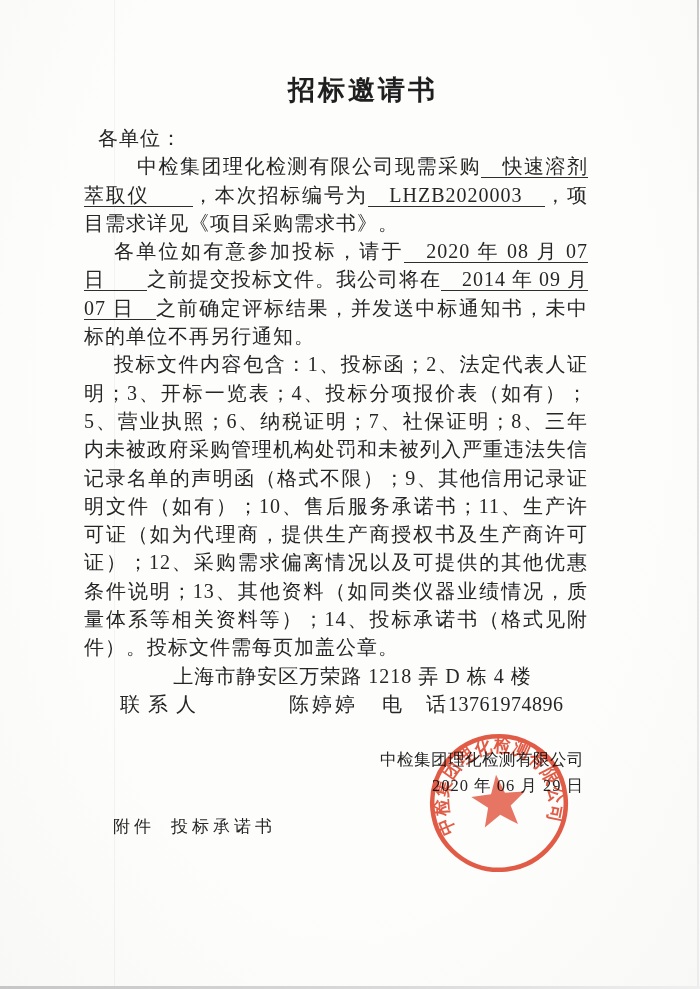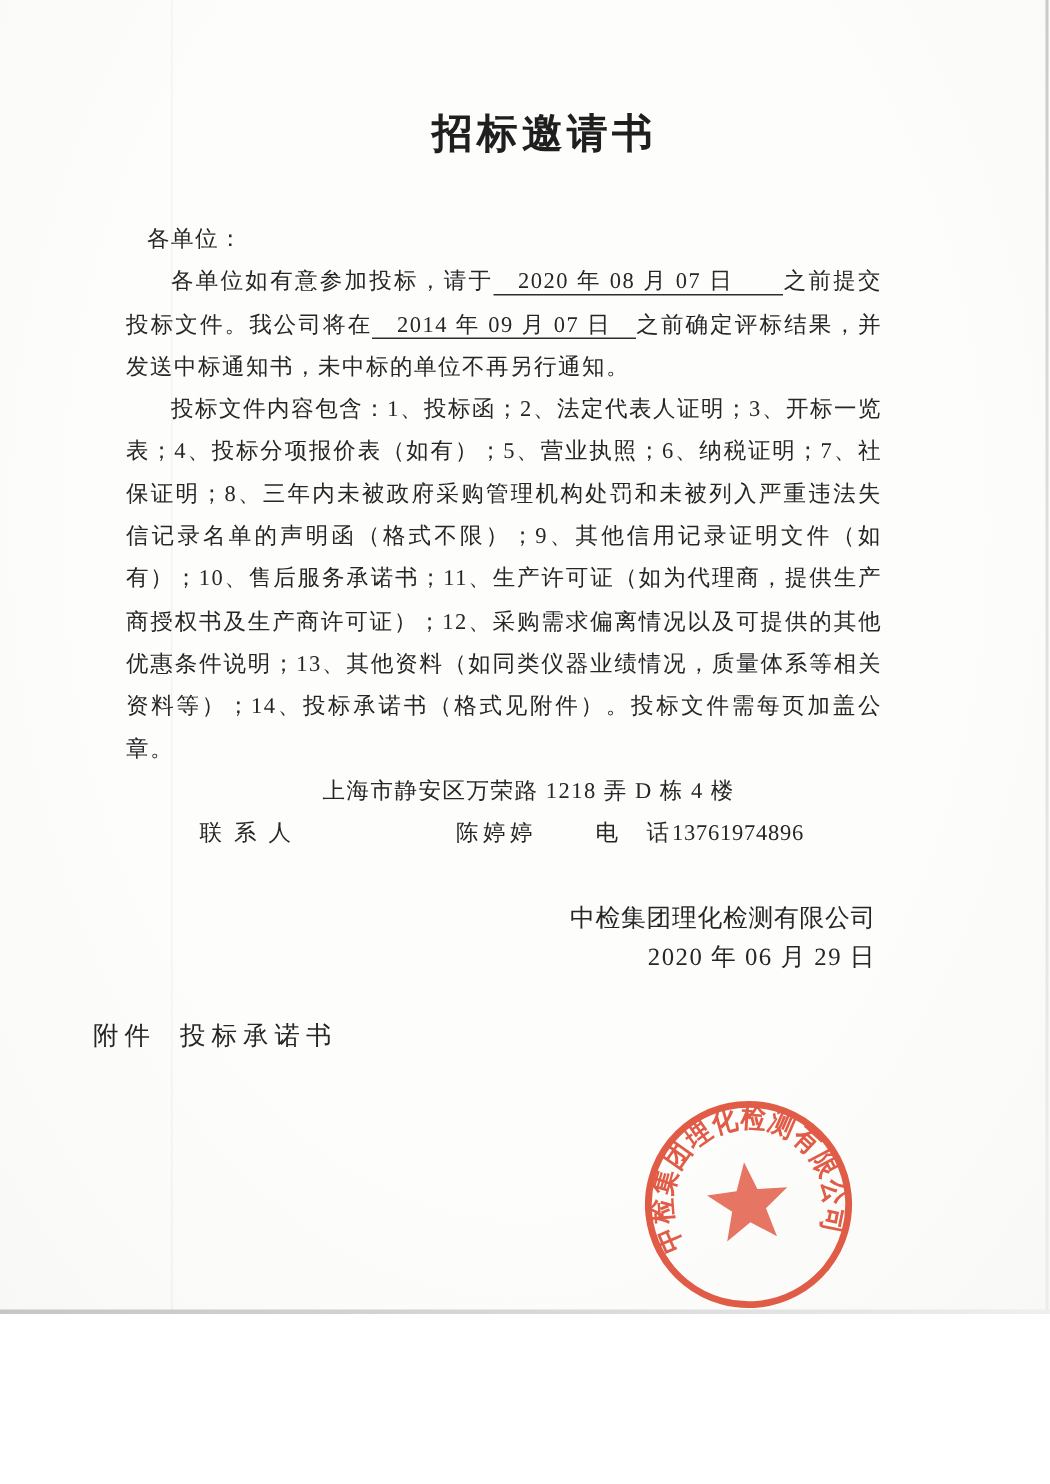--- a/index.html
+++ b/index.html
@@ -2,21 +2,21 @@
 <html lang="zh"><head>
 <meta charset="utf-8">
 <style>
   * { margin: 0; padding: 0; box-sizing: border-box; }
   html, body { background: #ffffff; }
   body { width: 700px; font-family: "Liberation Serif", "DejaVu Serif", serif; }
 
   .page {
     position: relative;
     width: 700px;
-    height: 876px;
+    height: 989px;
     background: #fcfcfb;
     background-image: radial-gradient(ellipse at 50% 40%, #fdfdfc 60%, #f8f8f6 100%);
     overflow: hidden;
     color: #262626;
   }
 
   
   .fold-line {
     position: absolute; left: 114px; top: 0; bottom: 0; width: 1px;
     background: rgba(60,60,60,0.05);
@@ -36,23 +36,23 @@
     transform: translateX(13px);
     font-family: "DejaVu Sans", "Liberation Sans", sans-serif;
     font-weight: bold;
     font-size: 27px;
     letter-spacing: 3px;
     line-height: 40px;
     color: #1f1f1f;
   }
 
   .body-block {
-    margin-top: 36px;
+    margin-top: 14px;
     padding: 0 112px 0 84px;
-    font-size: 15px;
+    font-size: 20px;
     line-height: 28.3px;
     letter-spacing: 1px;
     text-align: justify;
   }
   .body-block p { margin: 0; }
 
   .greeting   { text-indent: 14px; }
   .p-indent-1 { text-indent: 53px; }
   .p-indent-2 { text-indent: 30px; }
 
@@ -71,22 +71,22 @@
     margin-top: 29px;
     padding-right: 116px;
     text-align: right;
     font-size: 16.5px;
     line-height: 26px;
     letter-spacing: 0.5px;
   }
   .signature .sig-date { letter-spacing: 1px; }
 
   .attachment {
-    margin-top: 28px;
-    padding-left: 62px;
+    margin-top: 16px;
+    padding-left: 113px;
     font-size: 17px;
     letter-spacing: 4px;
     text-align: left;
   }
   .attachment .att-label { margin-right: 16px; }
 
   .seal {
     position: absolute;
     left: 413px;
     top: 717px;
@@ -109,20 +109,21 @@
 <div class="page">
   <div class="fold-line"></div>
   <div class="edge-right"></div>
   <div class="edge-bottom"></div>
 
   <h1 class="doc-title">招标邀请书</h1>
 
   <div class="body-block">
     <p class="greeting">各单位：</p>
 
+    <p class="p-indent-1"><span>中检集团理化检测有限公司现需采购</span><span class="u">　快速溶剂萃取仪　　</span><span>，本次招标编号为</span><span class="u">　LHZB2020003　</span><span>，项目需求详见《项目采购需求书》。</span></p>
 
     <p class="p-indent-2"><span>各单位如有意参加投标，请于</span><span class="u">　2020 年 08 月 07 日　　</span><span>之前提交投标文件。我公司将在</span><span class="u">　2014 年 09 月 07 日　</span><span>之前确定评标结果，并发送中标通知书，未中标的单位不再另行通知。</span></p>
 
     <p class="p-indent-2">投标文件内容包含：1、投标函；2、法定代表人证明；3、开标一览表；4、投标分项报价表（如有）；5、营业执照；6、纳税证明；7、社保证明；8、三年内未被政府采购管理机构处罚和未被列入严重违法失信记录名单的声明函（格式不限）；9、其他信用记录证明文件（如有）；10、售后服务承诺书；11、生产许可证（如为代理商，提供生产商授权书及生产商许可证）；12、采购需求偏离情况以及可提供的其他优惠条件说明；13、其他资料（如同类仪器业绩情况，质量体系等相关资料等）；14、投标承诺书（格式见附件）。投标文件需每页加盖公章。</p>
 
 
     <p class="address">上海市静安区万荣路 1218 弄 D 栋 4 楼</p>
 
     <div class="info-row">
       <span class="indent"></span>

